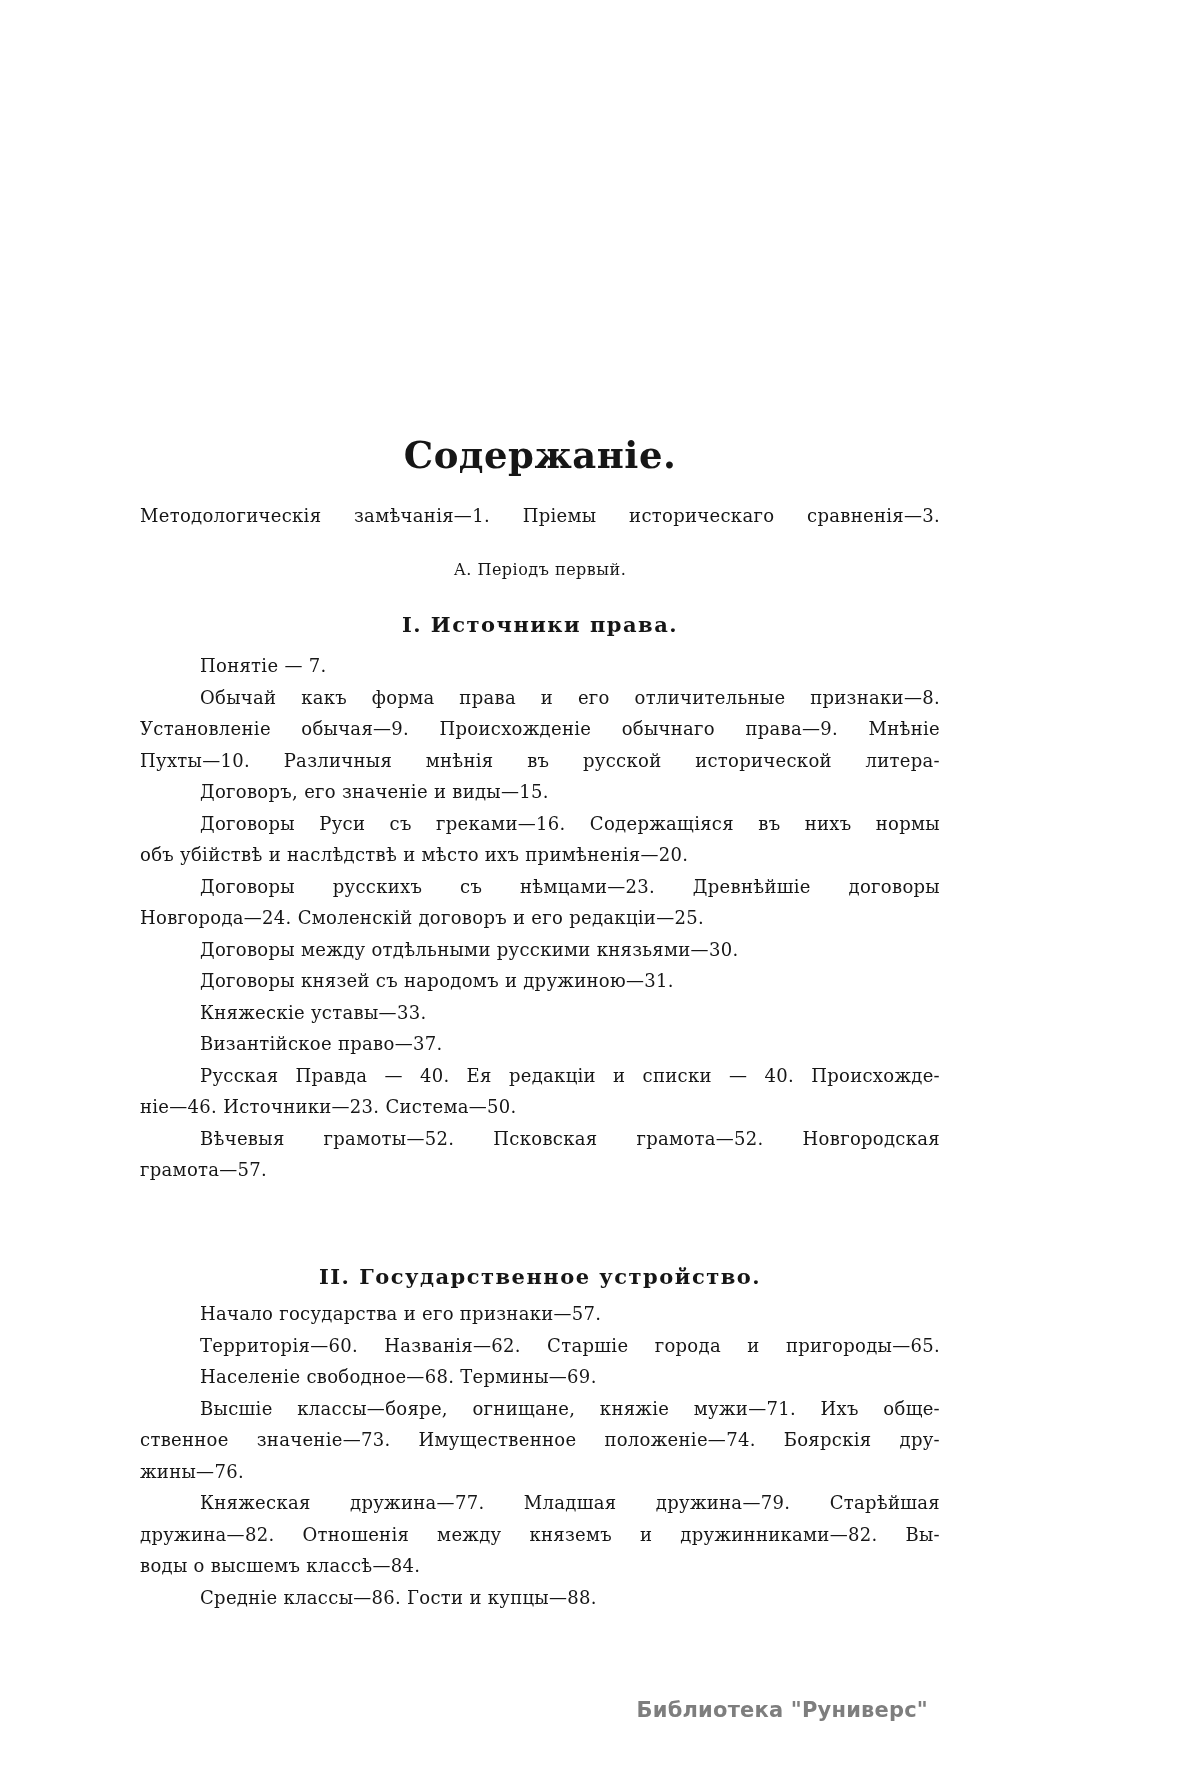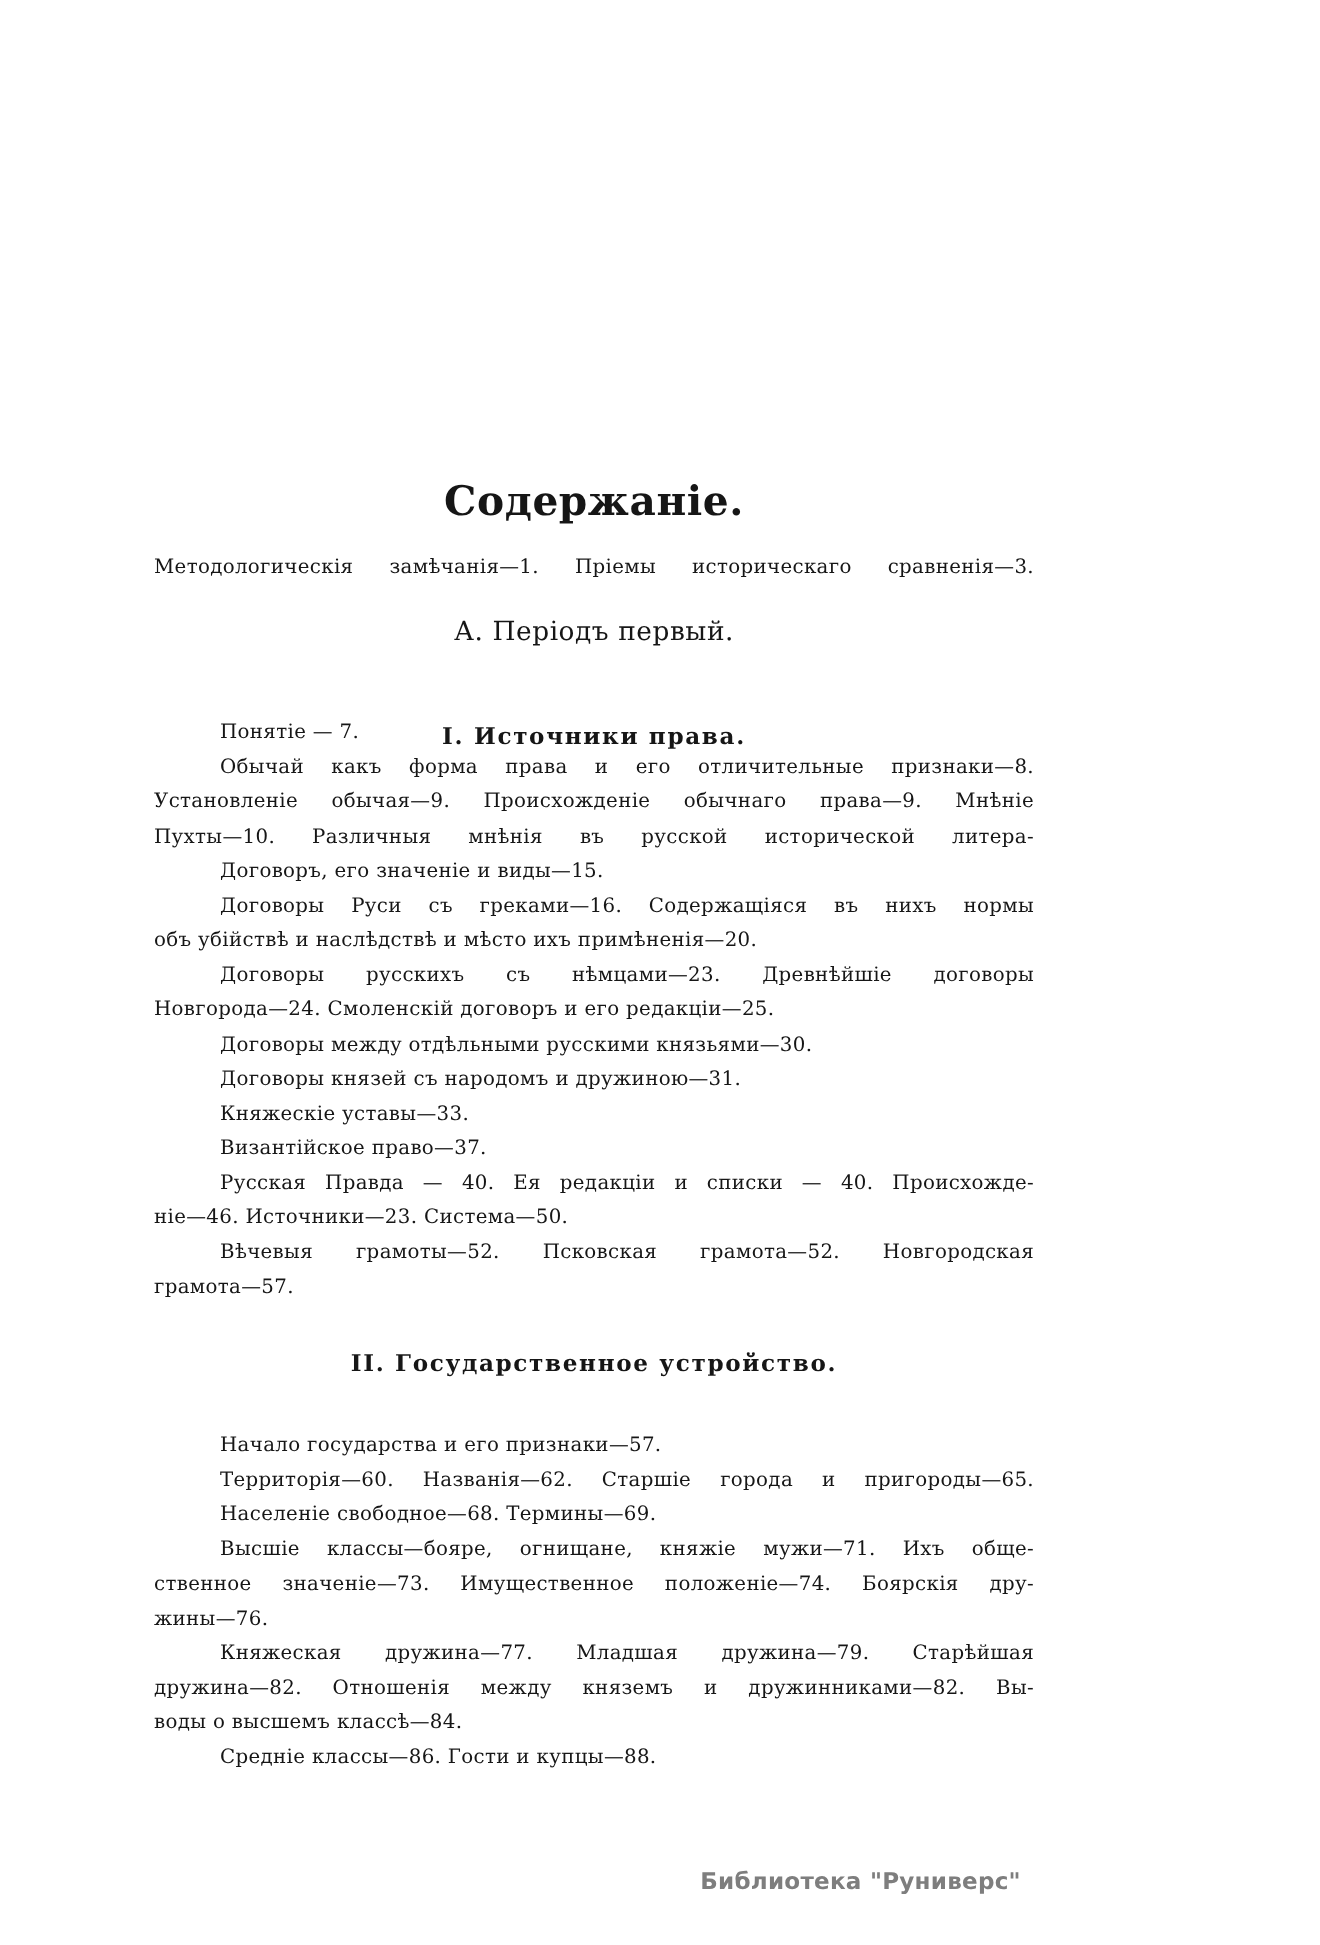--- a/index.html
+++ b/index.html
@@ -27,32 +27,31 @@
     font-size: 37px;
     font-weight: bold;
     letter-spacing: 0.5px;
   }
   .intro {
     top: 500px;
   }
   .period-heading {
     top: 560px;
     text-align: center;
-    font-size: 24px;
+    font-size: 16px;
     letter-spacing: 0.5px;
   }
   .section-heading {
     text-align: center;
     font-size: 21px;
     font-weight: bold;
     letter-spacing: 1.5px;
-    margin-top: 44px;
   }
   .sec1-heading { top: 612px; }
-  .sec2-heading { top: 1182px; }
+  .sec2-heading { top: 1264px; }
   .sec1-lines { top: 650px; }
   .sec2-lines { top: 1298px; }
   .lines .line, .intro .line {
     font-size: 18px;
     line-height: 31.5px;
     letter-spacing: 0.3px;
     white-space: normal;
   }
   .line.indent { text-indent: 60px; }
   .line.fill {

